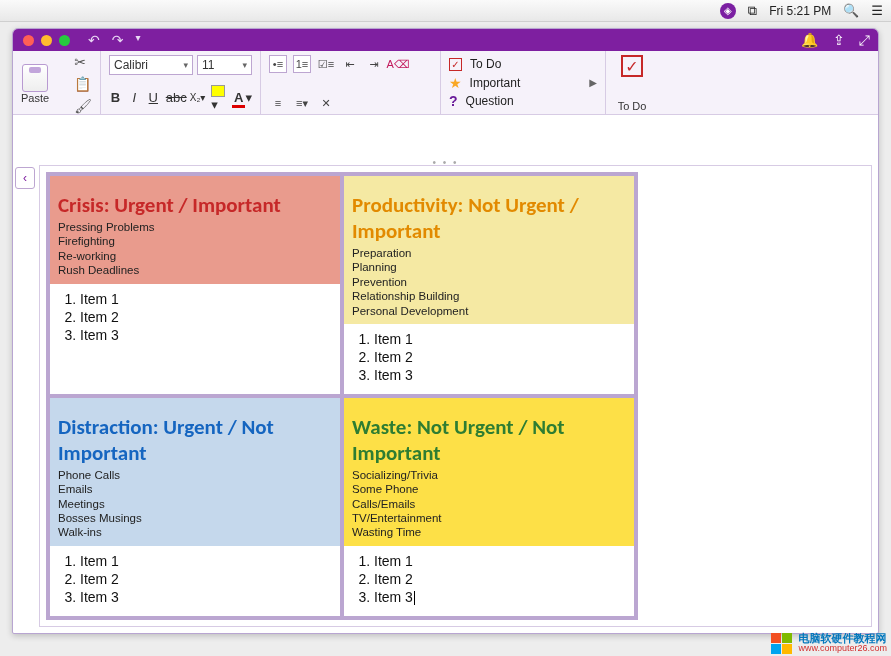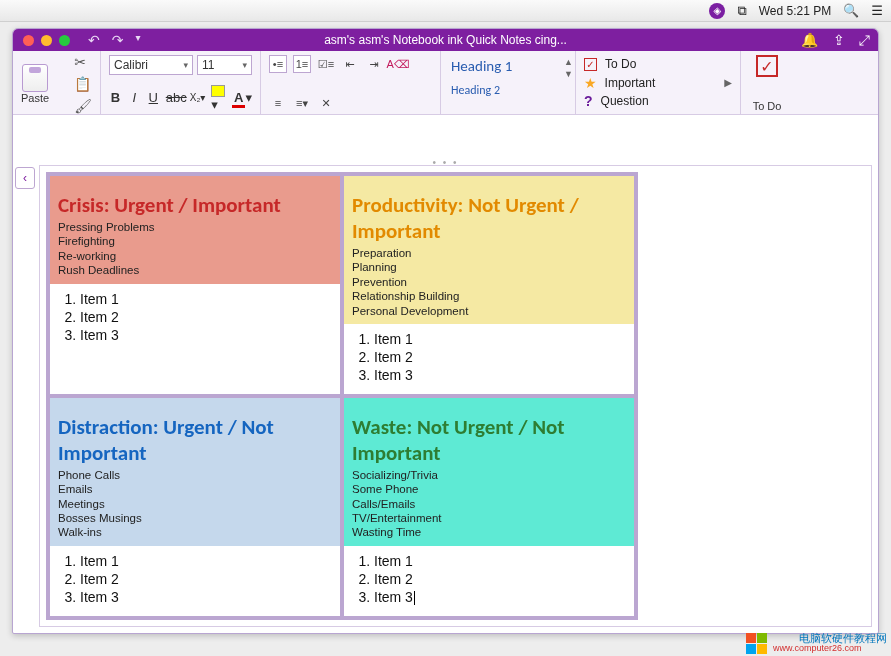--- a/index.html
+++ b/index.html
@@ -83,58 +83,57 @@
   .quad .hdr { padding:16px 8px 6px 8px;}
   .quad .hdr h3 { margin:0 0 2px 0; font-family:"Calibri","Segoe UI",sans-serif; font-size:21px; font-weight:bold;}
   .quad .hdr .sub div { font-size:11.5px; line-height:1.25; color:#222;}
   .quad .body { background:#fff; padding:6px 10px 10px 10px;}
   .quad .body ol { margin:0; padding-left:20px; font-size:14px; color:#111;}
   .quad .body ol li{ padding:1px 0;}
   
   .q-crisis .hdr{ background:#e99b8d;} .q-crisis h3{ color:#c62828;}
   .q-prod .hdr{ background:#f5e9a3;} .q-prod h3{ color:#e28a00;}
   .q-dist .hdr{ background:#c5d8ec;} .q-dist h3{ color:#1565c0;}
-  .q-waste .hdr{ background:#5eead4;} .q-waste h3{ color:#2e7d32;}
+  .q-waste .hdr{ background:#fde047;} .q-waste h3{ color:#2e7d32;}
   
   .cursor-bar { display:inline-block; width:1px; height:14px; background:#000; vertical-align:middle; margin-left:1px;}
 
   
   .footer-brand { position:absolute; right:4px; bottom:2px; display:flex; align-items:center; gap:6px; font-size:11px;}
   .footer-brand .win{ display:grid; grid-template-columns:10px 10px; grid-template-rows:10px 10px; gap:1px;}
   .win span:nth-child(1){background:#f25022}.win span:nth-child(2){background:#7fba00}
   .win span:nth-child(3){background:#00a4ef}.win span:nth-child(4){background:#ffb900}
   .footer-brand .txt{ display:flex; flex-direction:column; line-height:1.1;}
-  .footer-brand .t1{ color:#0277bd; font-weight:normal;margin-left:26px;}
+  .footer-brand .t1{ color:#0277bd; font-weight:bold;}
   .footer-brand .t2{ color:#d32f2f; font-size:9px;}
 </style>
 </head>
 <body>
 
 <div class="menubar">
   <span class="purple-dot">◈</span>
   <span class="glyph">⧉</span>
-  <span>Wed 5:21 PM</span>
+  <span>Fri 5:21 PM</span>
   <span class="glyph">🔍</span>
   <span class="glyph">☰</span>
 </div>
 
 <div class="app">
 
   <div class="titlebar">
     <div class="traffic">
       <div class="tl red"></div>
       <div class="tl yel"></div>
       <div class="tl grn"></div>
     </div>
     <div class="tb-icons">
       <span>↶</span>
       <span>↷</span>
       <span style="font-size:10px">▾</span>
     </div>
-    <div class="title-center">asm's asm's Notebook ink Quick Notes cing...</div>
     <div class="tb-right">
       <span>🔔</span>
       <span>⇪</span>
       <span>⤢</span>
     </div>
   </div>
 
 
   <div class="ribbon">
     <div class="rgroup clip">
@@ -180,30 +179,20 @@
         <span class="pi">⇥</span>
         <span class="pi" style="color:#c2185b">A⌫</span>
       </div>
       <div class="para-icons" style="padding-top:6px">
         <span class="pi">≡</span>
         <span class="pi">≡▾</span>
         <span class="pi">✕</span>
       </div>
     </div>
 
-    <div class="rgroup styles">
-      <div class="style-list">
-        <span class="style-item h1">Heading 1</span>
-        <span class="style-item">Heading 2</span>
-      </div>
-      <div class="style-arrows">
-          <span>▲</span>
-          <span>▼</span>
-        </div>
-    </div>
 
     <div class="rgroup tags">
       <div class="tag-row">
           <span class="chk">✓</span>
           <span>To Do</span>
         </div>
       <div class="tag-row">
           <span class="star">★</span>
           <span>Important</span>
           <span class="rarr">▶</span>

